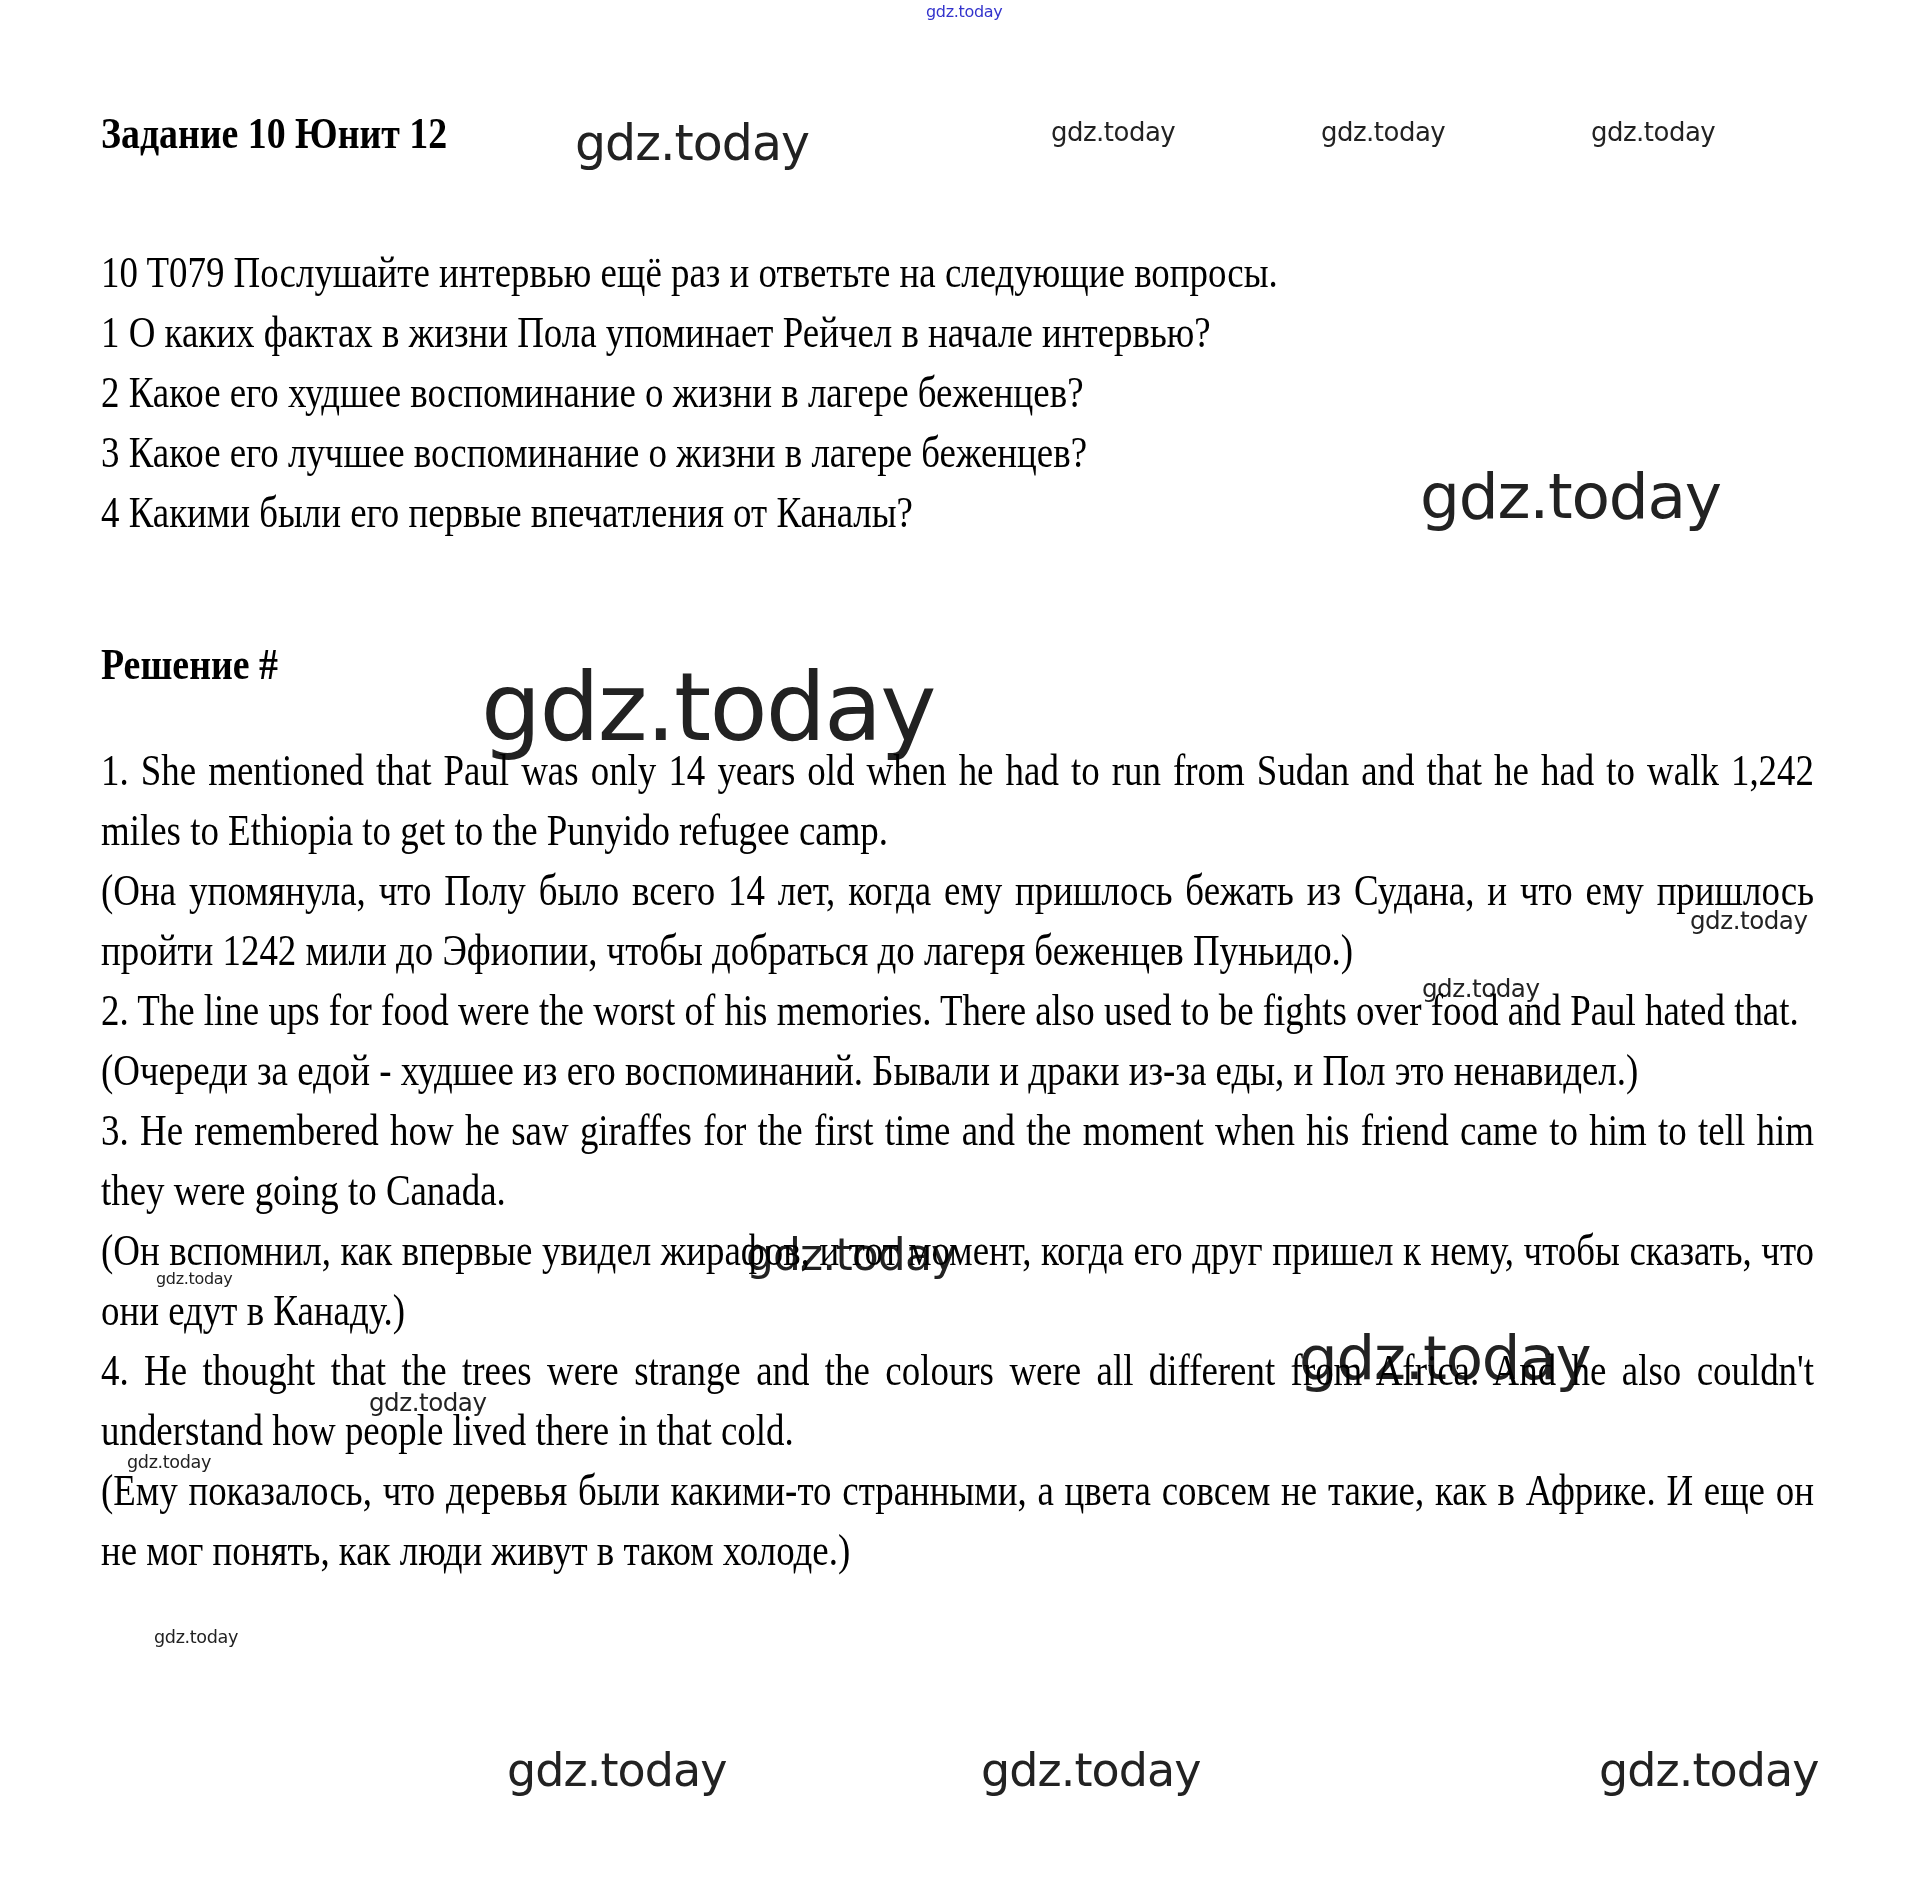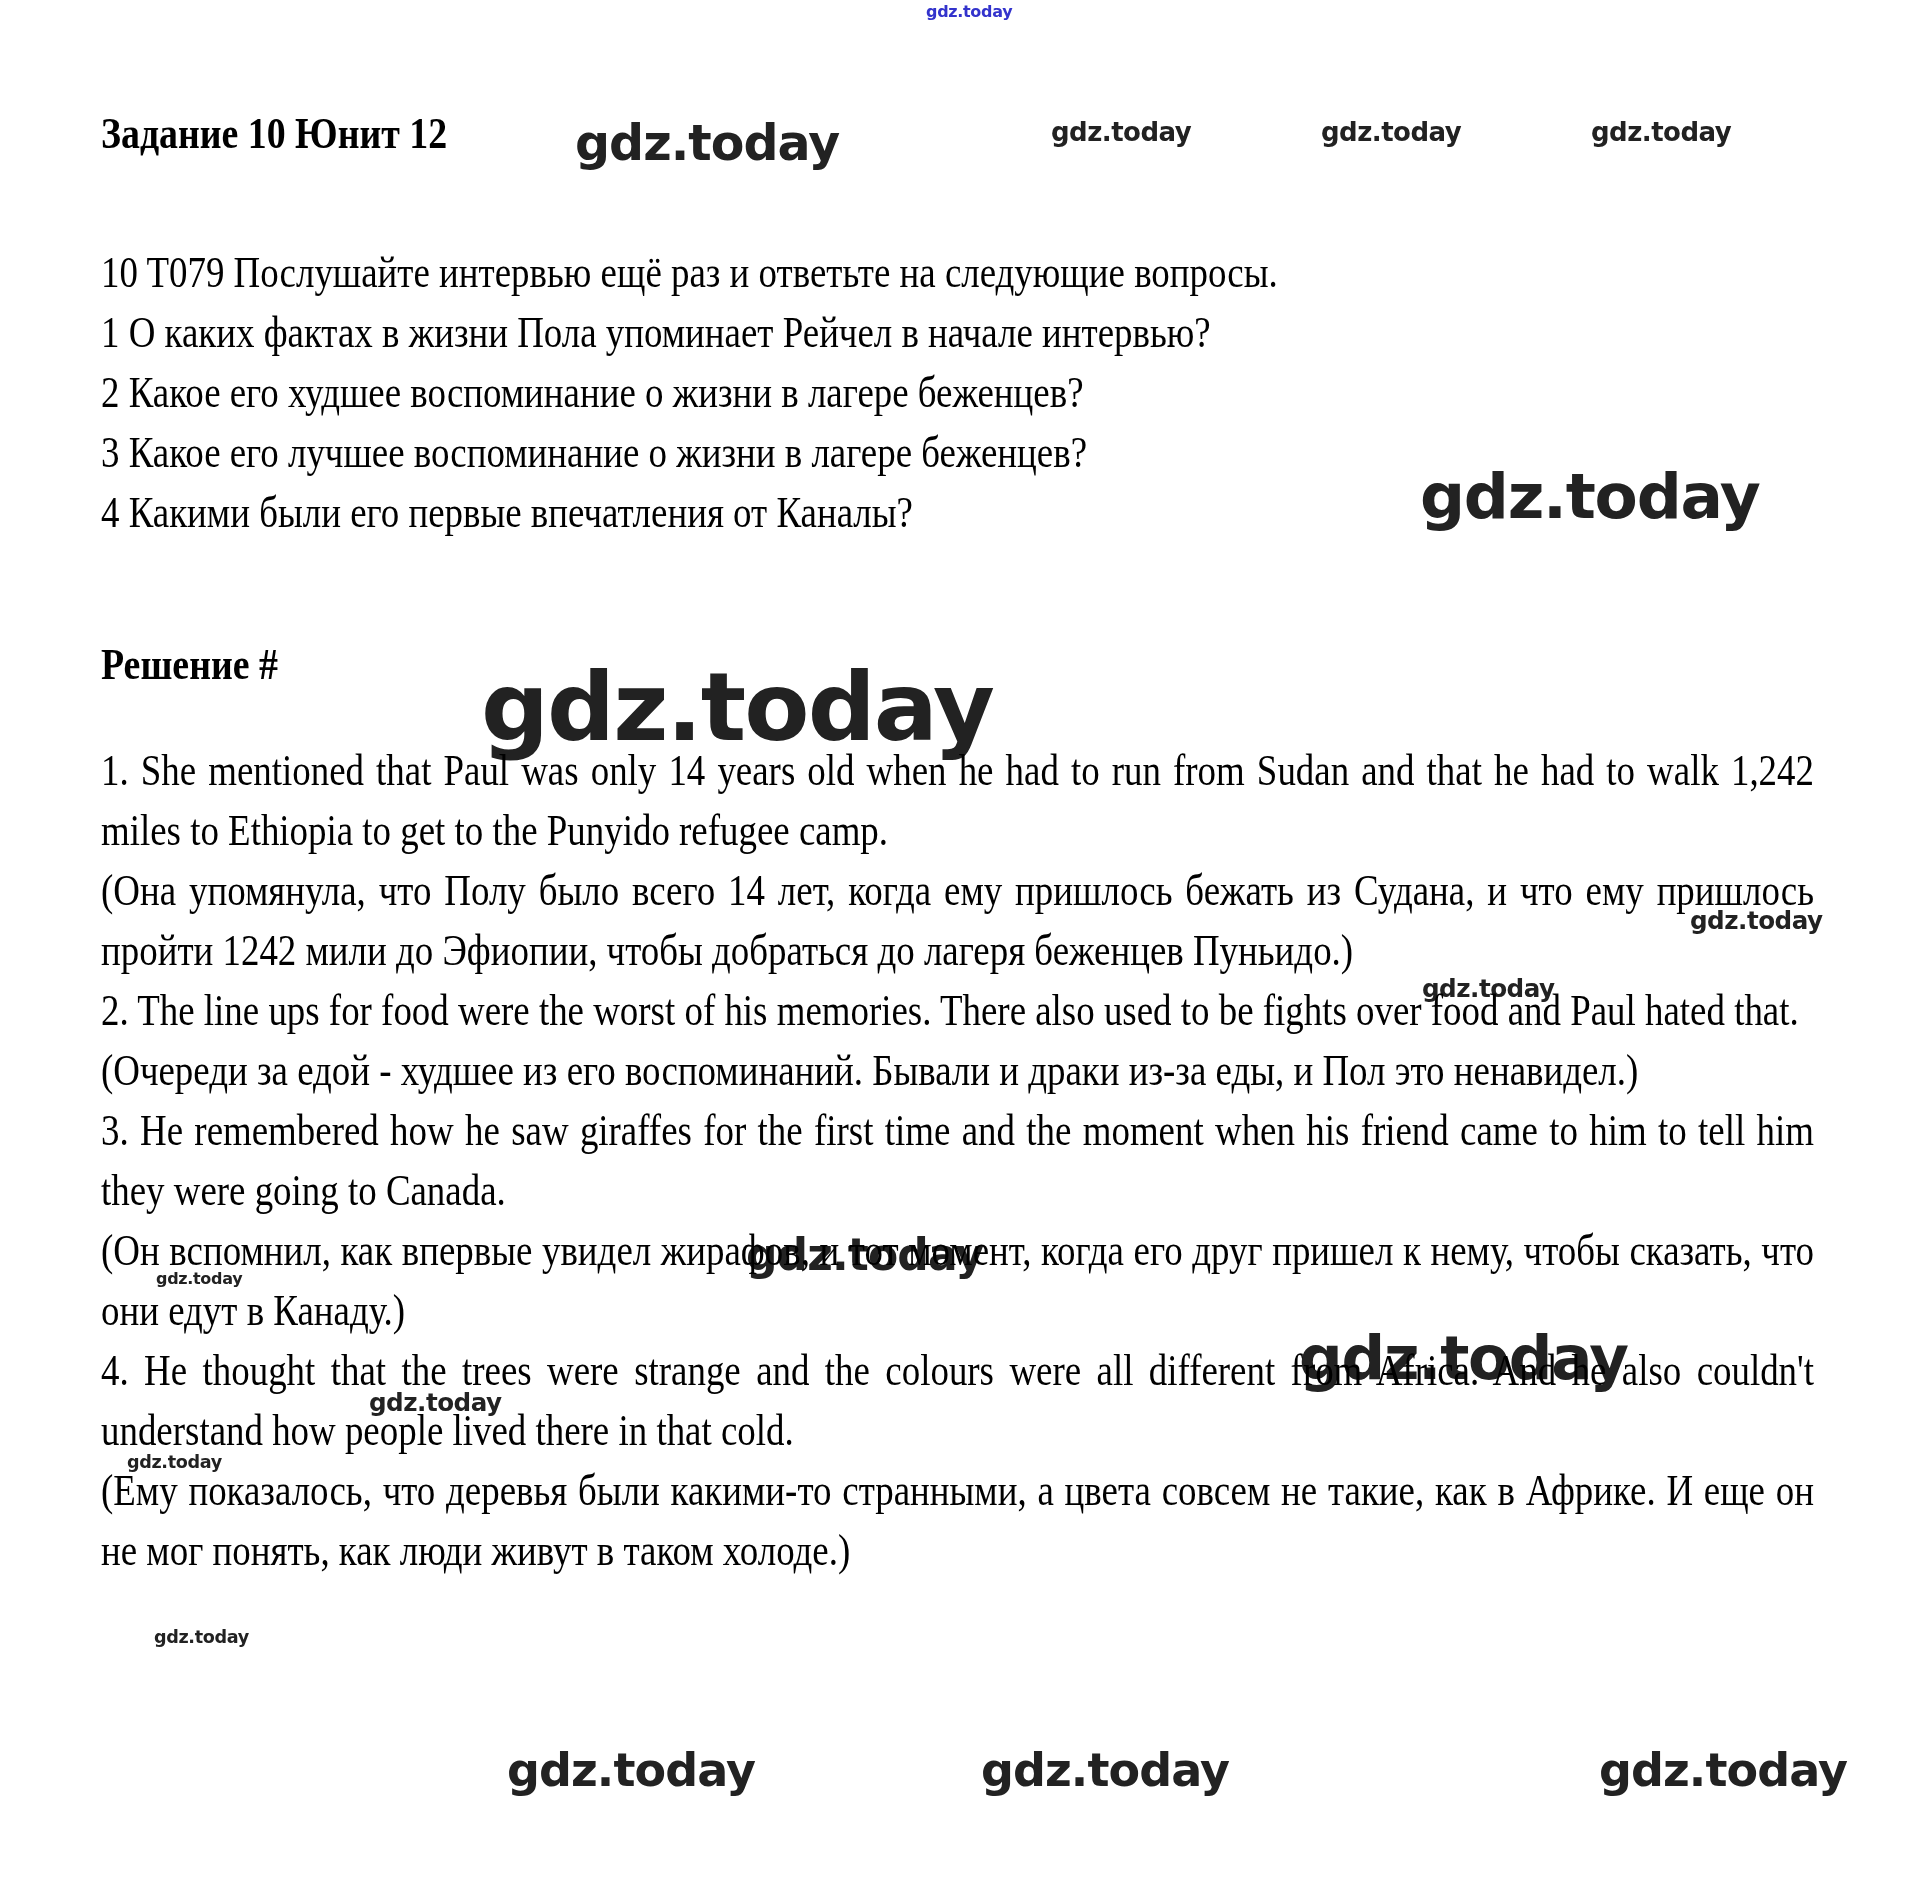--- a/index.html
+++ b/index.html
@@ -1,18 +1,18 @@
 <!DOCTYPE html>
 <html style="font-size:14px"><head>
 <meta charset="utf-8">
 <style>
   html, body { margin:0; padding:0; background:#fff; }
   body { width:1924px; height:1905px; position:relative; overflow:hidden; }
   .serif { font-family: "Liberation Serif", "DejaVu Serif", serif; color:#000; }
-  .wm { position:absolute; font-family: "DejaVu Sans", "Liberation Sans", sans-serif; color:#222; font-weight:700; letter-spacing:-0.02em; white-space:nowrap; line-height:1; }
+  .wm { position:absolute; font-family: "DejaVu Sans", "Liberation Sans", sans-serif; color:#222; font-weight:400; letter-spacing:-0.02em; white-space:nowrap; line-height:1; }
   .title { position:absolute; left:101px; top:112px; font-size:44px; font-weight:bold; line-height:1; white-space:nowrap; transform:scaleX(0.86); transform-origin:left top; }
   .questions { position:absolute; left:101px; top:242px; width:2019px; font-size:45px; line-height:60px; transform:scaleX(0.82); transform-origin:left top; }
   .questions div { white-space:nowrap; }
   .sol-head { position:absolute; left:101px; top:643px; font-size:44px; font-weight:bold; line-height:1; transform:scaleX(0.86); transform-origin:left top; white-space:nowrap; }
   .answers { position:absolute; left:101px; top:740px; width:2089px; font-size:45px; line-height:60px; text-align:justify; transform:scaleX(0.82); transform-origin:left top; }
   .answers p { margin:0; text-align:justify; text-align-last:left; }
 </style>
 </head>
 <body>
 

